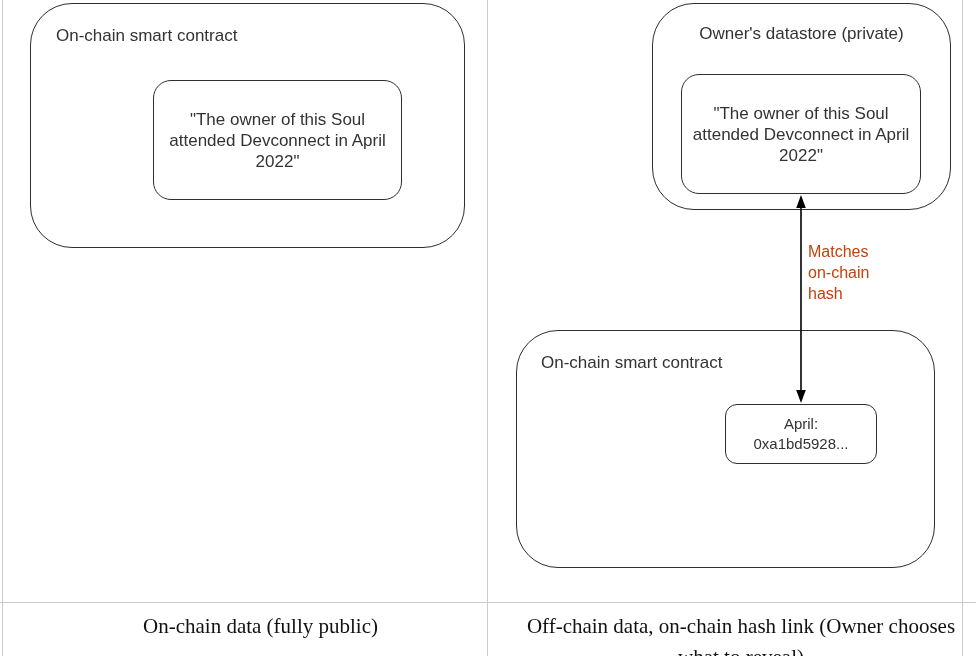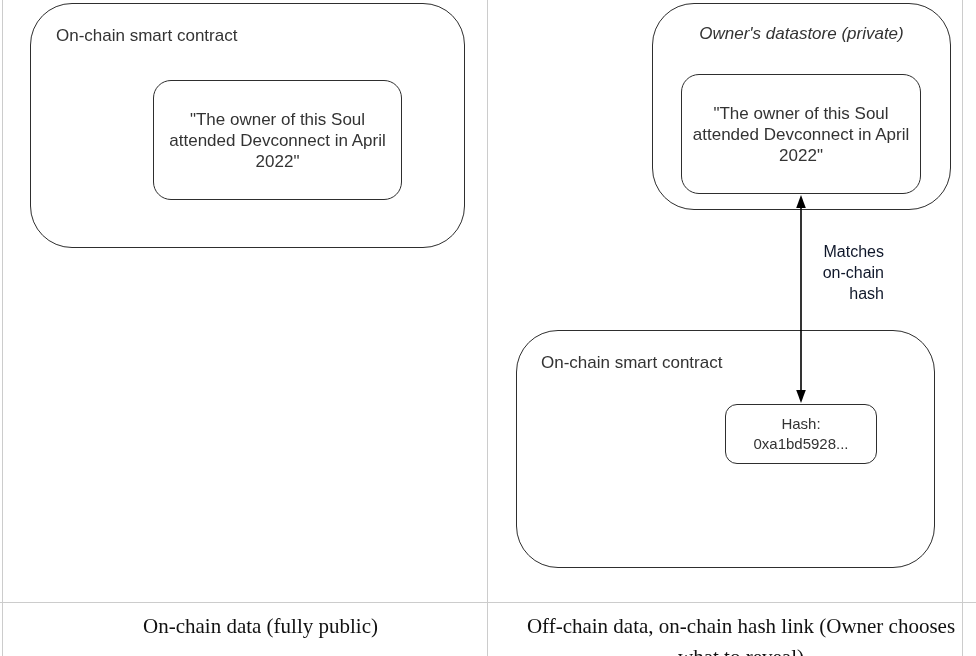--- a/index.html
+++ b/index.html
@@ -53,21 +53,20 @@
     position: absolute;
     font-size: 17px;
     line-height: 20px;
     color: #333333;
     white-space: nowrap;
   }
   .box-label.centered {
     left: 0;
     right: 0;
     text-align: center;
-    font-style: italic;
   }
   .claim-text {
     display: inline-block;
     width: 100%;
     padding: 0 3px;
   }
   .hash-box {
     border-radius: 12px;
     display: flex;
     align-items: center;
@@ -83,24 +82,24 @@
     top: 0;
     width: 976px;
     height: 656px;
     pointer-events: none;
   }
   .arrow-label {
     position: absolute;
     left: 808px;
     top: 241px;
     width: 76px;
-    text-align: right;
+    text-align: left;
     font-size: 16px;
     line-height: 21px;
-    color: #0f172a;
+    color: #c2410c;
   }
   
   .caption {
     position: absolute;
     top: 611px;
     text-align: center;
     font-family: "Liberation Serif", "DejaVu Serif", serif;
     font-size: 21px;
     line-height: 31px;
     color: #111111;
@@ -130,21 +129,21 @@
     <span class="box-label centered" style="top:20px;">Owner's datastore (private)</span>
   </div>
   <div class="box inner-box" style="left:681px; top:74px; width:240px; height:120px;">
     <span class="claim-text">"The owner of this Soul attended Devconnect in April 2022"</span>
   </div>
 
   <div class="box outer-box" style="left:516px; top:330px; width:419px; height:238px;">
     <span class="box-label" style="left:24px; top:22px;">On-chain smart contract</span>
   </div>
   <div class="box hash-box" style="left:725px; top:404px; width:152px; height:60px;">
-    <span class="hash-text">Hash: 0xa1bd5928...</span>
+    <span class="hash-text">April: 0xa1bd5928...</span>
   </div>
 
   <svg class="arrow-overlay" width="976" height="656" viewBox="0 0 976 656">
     <line x1="801" y1="205" x2="801" y2="393" stroke="#000000" stroke-width="1.6"></line>
     <polygon points="801,195 796.2,208 805.8,208" fill="#000000"></polygon>
     <polygon points="801,403 796.2,390 805.8,390" fill="#000000"></polygon>
   </svg>
   <div class="arrow-label">Matches on-chain hash</div>
 
   <div class="caption caption-left">On-chain data (fully public)</div>

